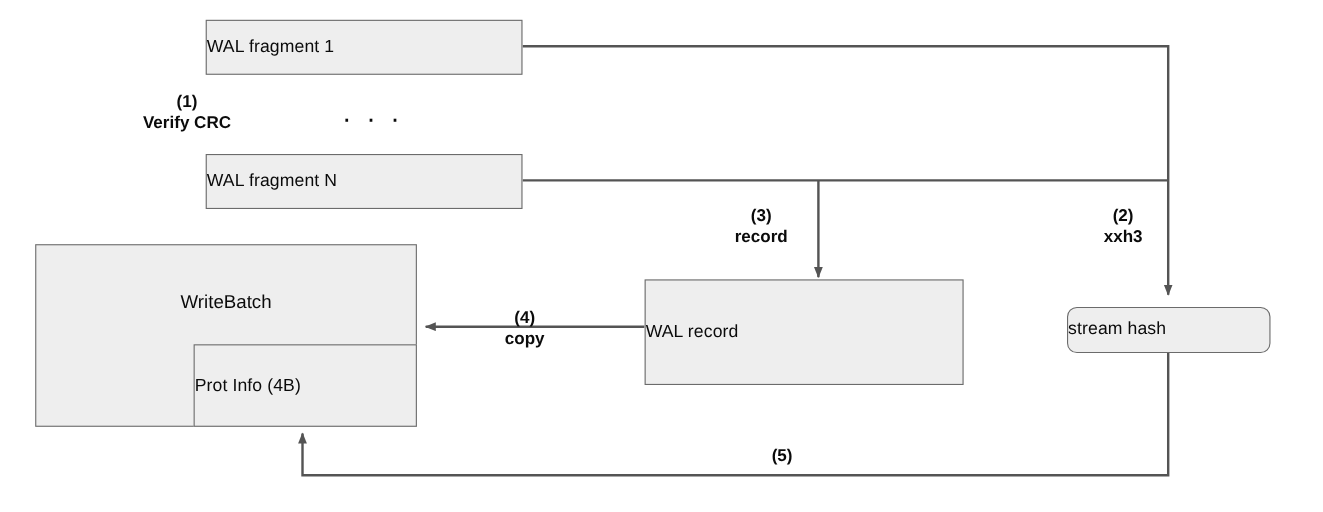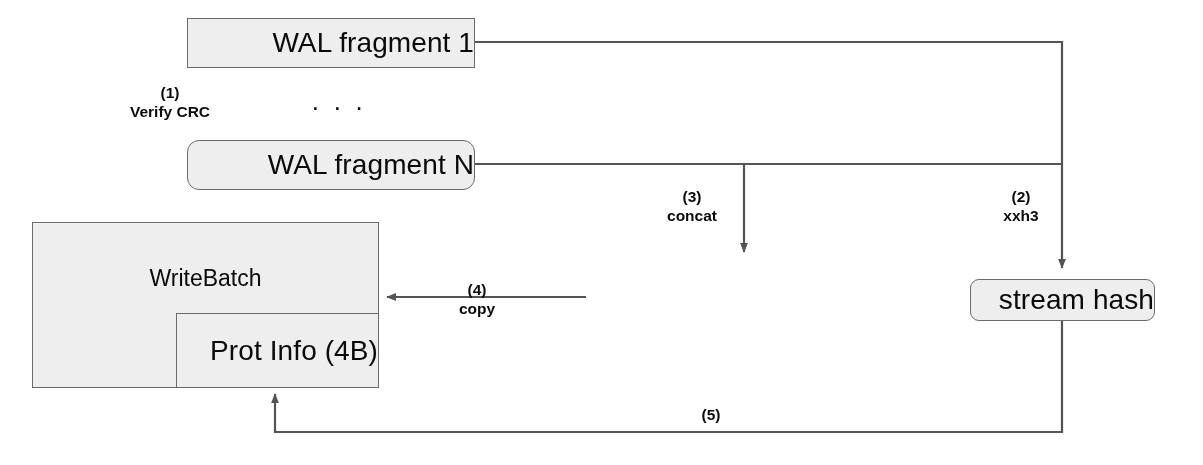--- a/index.html
+++ b/index.html
@@ -27,23 +27,23 @@
     height: 465px;
     pointer-events: none;
   }
   .node {
     position: absolute;
     box-sizing: border-box;
     background: #eeeeee;
     border: 1.6px solid #6b6b6b;
     display: flex;
     align-items: center;
-    justify-content: flex-end;
+    justify-content: flex-start;
     color: #0a0a0a;
-    font-size: 28px;
+    font-size: 16px;
     line-height: 1;
     letter-spacing: 0.1px;
   }
   .node.rounded {
     border-radius: 9px;
   }
   .label {
     position: absolute;
     text-align: center;
     color: #0b0b0b;
@@ -73,21 +73,21 @@
     top: 222px;
     width: 347px;
     height: 166px;
   }
   #writebatch-label {
     position: absolute;
     left: 32px;
     top: 265px;
     width: 347px;
     text-align: center;
-    font-size: 23px;
+    font-size: 17px;
     color: #0a0a0a;
   }
   #protinfo-box {
     left: 176px;
     top: 313px;
     width: 203px;
     height: 75px;
   }
 </style>
 </head>
@@ -110,26 +110,29 @@
 
     <path d="M586,297 L387,297" fill="none" stroke="#545454" stroke-width="2.2" marker-end="url(#arrowFilled)"></path>
 
     <path d="M1062,320 L1062,432 L275,432 L275,394" fill="none" stroke="#545454" stroke-width="2.2" marker-end="url(#arrowFilled)"></path>
   </svg>
 
   <div class="node" id="wal-fragment-1-box" style="left:187px; top:18px; width:288px; height:50px;">
     <span>WAL fragment 1</span>
   </div>
 
-  <div class="node" id="wal-fragment-n-box" style="left:187px; top:140px; width:288px; height:50px;border-radius:12px;">
+  <div class="node" id="wal-fragment-n-box" style="left:187px; top:140px; width:288px; height:50px;">
     <span>WAL fragment N</span>
   </div>
 
   <div class="ellipsis" style="left:311px; top:94px;">· · ·</div>
 
+  <div class="node" id="wal-record-box" style="left:586px; top:254px; width:290px; height:96px;">
+    <span>WAL record</span>
+  </div>
 
   <div class="node rounded" id="stream-hash-box" style="left:970px; top:279px; width:185px; height:42px;">
     <span>stream hash</span>
   </div>
 
   <div class="node" id="writebatch-box"></div>
   <div id="writebatch-label">WriteBatch</div>
 
   <div class="node" id="protinfo-box">
     <span>Prot Info (4B)</span>
@@ -140,21 +143,21 @@
     <span class="desc">Verify CRC</span>
   </div>
 
   <div class="label" style="left:963px; top:188px; width:116px;">
     <span class="step">(2)</span>
     <span class="desc">xxh3</span>
   </div>
 
   <div class="label" style="left:645px; top:188px; width:94px;">
     <span class="step">(3)</span>
-    <span class="desc">concat</span>
+    <span class="desc">record</span>
   </div>
 
   <div class="label" style="left:424px; top:281px; width:106px;">
     <span class="step">(4)</span>
     <span class="desc">copy</span>
   </div>
 
   <div class="label" style="left:636px; top:406px; width:150px;">
     <span class="step">(5)</span>
   </div>

